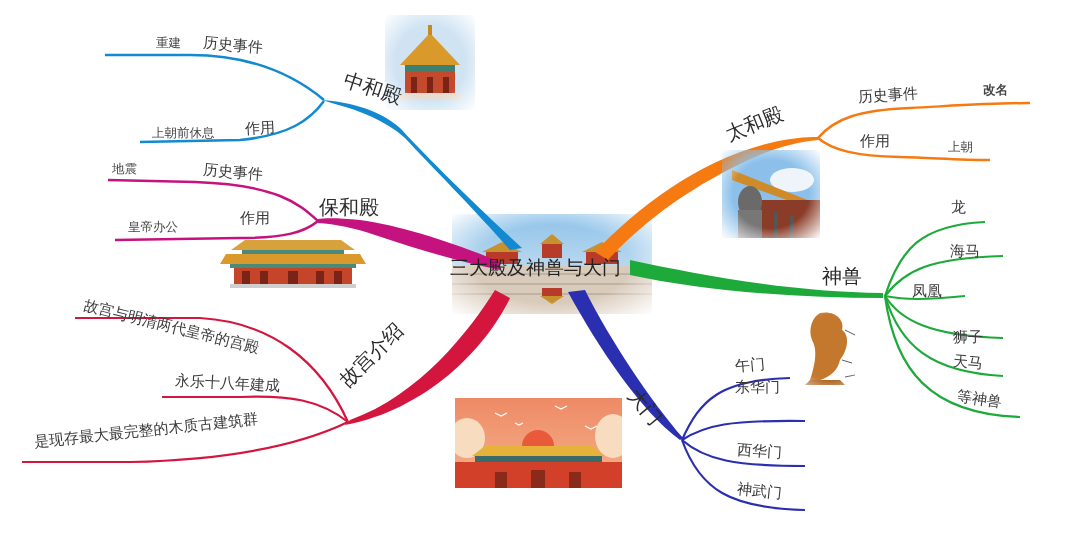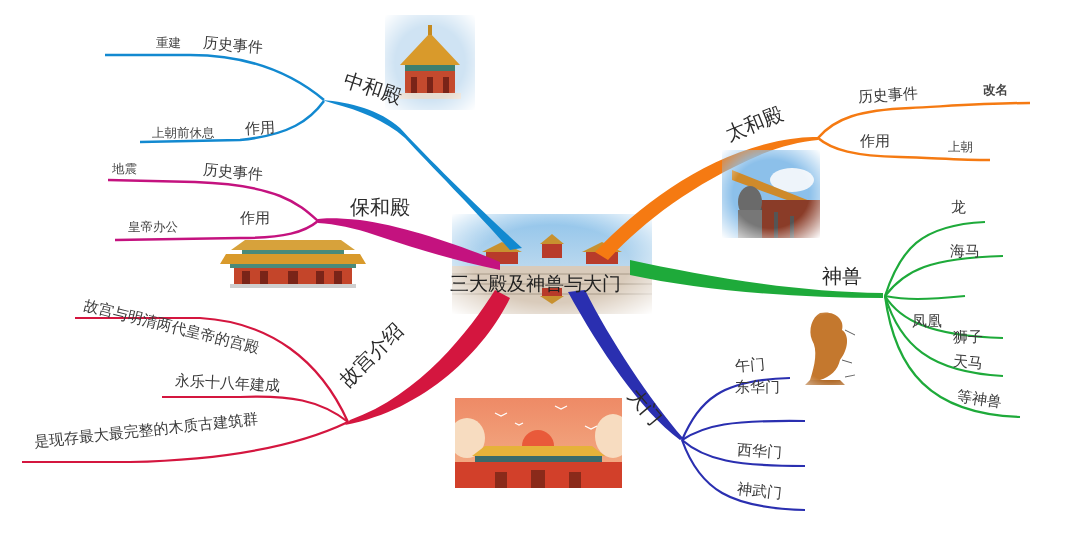--- a/index.html
+++ b/index.html
@@ -7,21 +7,21 @@
          font-family: "DejaVu Sans", "Liberation Sans", sans-serif; color:#333; }
   svg.branches { position:absolute; left:0; top:0; width:1080px; height:538px; }
   .lbl { position:absolute; white-space:nowrap; color:#3a3a3a; line-height:1; }
   .l1 { font-size:20px; color:#2a2a2a; }
   .l2 { font-size:15px; }
   .l3 { font-size:12.5px; color:#444; }
   .pic { position:absolute; overflow:hidden; }
   .fade { -webkit-mask-image: radial-gradient(ellipse at center, #000 55%, transparent 100%);
           mask-image: radial-gradient(ellipse at center, #000 55%, transparent 100%); }
   .center-title { position:absolute; left:450px; top:258px; font-size:19px; color:#222;
-                  letter-spacing:0px; white-space:nowrap; line-height:1;margin-top:16px; }
+                  letter-spacing:0px; white-space:nowrap; line-height:1; }
 </style>
 </head>
 <body>
 
 <div class="pic fade" style="left:452px; top:214px; width:200px; height:100px;">
   <svg width="200" height="100" viewBox="0 0 200 100">
     <defs>
       <linearGradient id="csky" x1="0" y1="0" x2="0" y2="1">
         <stop offset="0" stop-color="#8fc3ea"></stop>
           <stop offset="1" stop-color="#dfeaf2"></stop>
@@ -178,41 +178,41 @@
       </g>
   </svg>
 </div>
 
 <div class="lbl l1" style="left:343px; top:78px; transform:rotate(18deg);">中和殿</div>
 <div class="lbl l2" style="left:203px; top:38px; transform:rotate(5deg);">历史事件</div>
 <div class="lbl l3" style="left:118px; top:37px;margin-left:38px;">重建</div>
 <div class="lbl l2" style="left:245px; top:121px; transform:rotate(-3deg);">作用</div>
 <div class="lbl l3" style="left:152px; top:127px;">上朝前休息</div>
 
-<div class="lbl l1" style="left:350px; top:197px;">保和殿</div>
+<div class="lbl l1" style="left:319px; top:197px;">保和殿</div>
 <div class="lbl l2" style="left:203px; top:165px; transform:rotate(5deg);">历史事件</div>
 <div class="lbl l3" style="left:112px; top:163px;">地震</div>
 <div class="lbl l2" style="left:240px; top:211px;">作用</div>
 <div class="lbl l3" style="left:128px; top:221px;">皇帝办公</div>
 
 <div class="lbl l1" style="left:350px; top:370px; transform:rotate(-45deg); transform-origin:left bottom;">故宫介绍</div>
 <div class="lbl l2" style="left:86px; top:298px; transform:rotate(14deg); transform-origin:left top;">故宫与明清两代皇帝的宫殿</div>
 <div class="lbl l2" style="left:175px; top:376px; transform:rotate(3deg);">永乐十八年建成</div>
 <div class="lbl l2" style="left:35px; top:435px; transform:rotate(-6deg); transform-origin:left bottom;">是现存最大最完整的木质古建筑群</div>
 
 <div class="lbl l1" style="left:730px; top:124px; transform:rotate(-22deg); transform-origin:left bottom;">太和殿</div>
 <div class="lbl l2" style="left:858px; top:88px; transform:rotate(-4deg);">历史事件</div>
 <div class="lbl l3" style="left:983px; top:84px;font-weight:bold;">改名</div>
 <div class="lbl l2" style="left:860px; top:134px;">作用</div>
 <div class="lbl l3" style="left:948px; top:141px;">上朝</div>
 
 <div class="lbl l1" style="left:822px; top:266px;">神兽</div>
 <div class="lbl l2" style="left:951px; top:200px;">龙</div>
 <div class="lbl l2" style="left:950px; top:244px;">海马</div>
-<div class="lbl l2" style="left:912px; top:284px;margin-top:30px;">凤凰</div>
+<div class="lbl l2" style="left:912px; top:284px;">凤凰</div>
 <div class="lbl l2" style="left:953px; top:330px;">狮子</div>
 <div class="lbl l2" style="left:953px; top:355px; transform:rotate(5deg);">天马</div>
 <div class="lbl l2" style="left:957px; top:392px; transform:rotate(8deg);">等神兽</div>
 
 <div class="lbl l1" style="left:640px; top:385px; transform:rotate(50deg); transform-origin:left top;">大门</div>
 <div class="lbl l2" style="left:735px; top:358px; transform:rotate(-5deg);">午门</div>
 <div class="lbl l2" style="left:735px; top:380px;">东华门</div>
 <div class="lbl l2" style="left:737px; top:444px; transform:rotate(4deg);">西华门</div>
 <div class="lbl l2" style="left:737px; top:484px; transform:rotate(6deg);">神武门</div>
 

